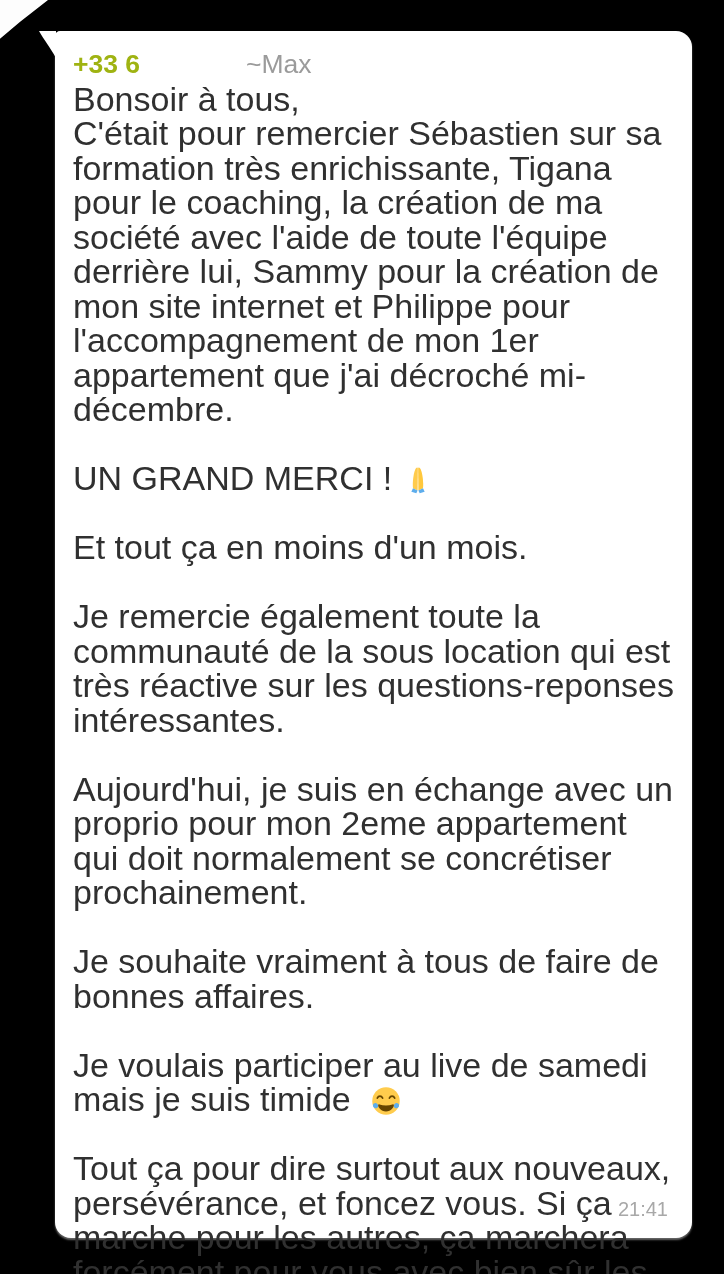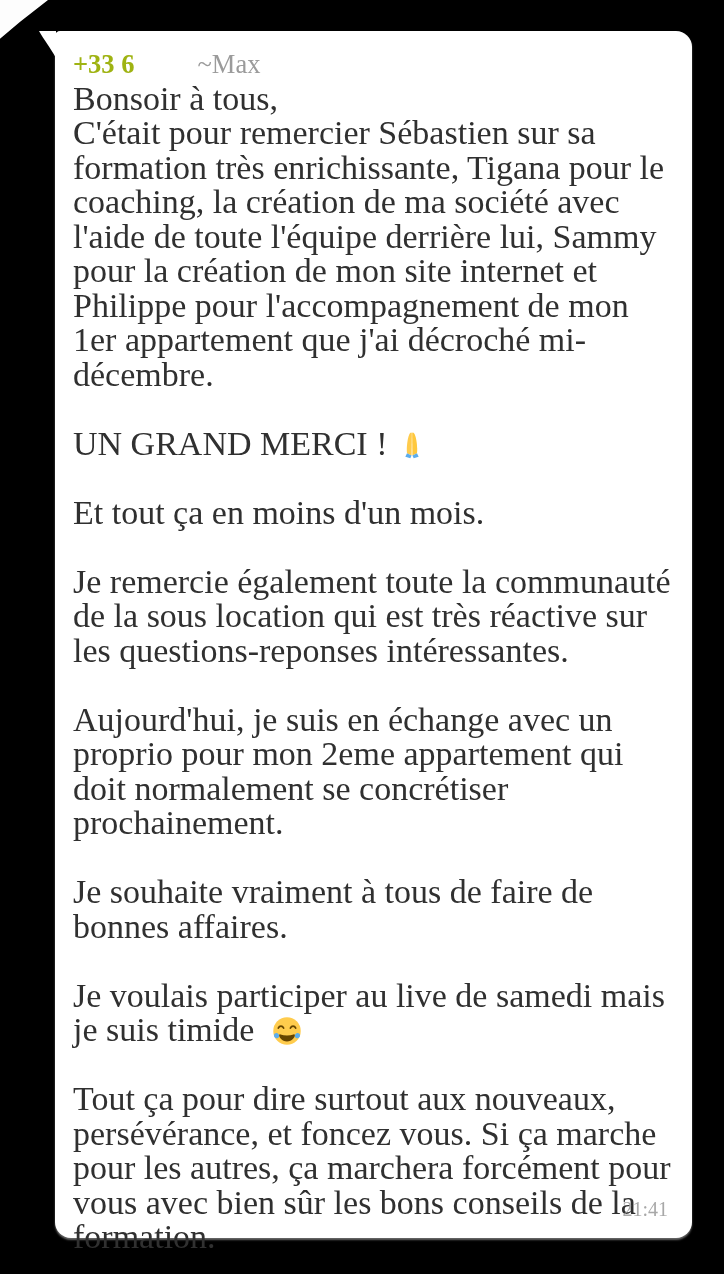--- a/index.html
+++ b/index.html
@@ -19,30 +19,29 @@
   }
 
   .bubble {
     position:absolute; left:55px; top:31px;
     width:637px; height:1207px;
     background:var(--bubble,#fff);
     border-radius:16px; border-top-left-radius:5px;
     box-sizing:border-box;
     padding:16px 18px 18px 18px;
     box-shadow:0 2px 2px rgba(190,190,190,0.55);
-    font-family:Liberation Serif, serif;
   }
   .tail {
     position:absolute; left:-16px; top:0;
     width:17px; height:30px; display:block;
   }
 
   .header { display:flex; align-items:baseline; line-height:34.5px; }
   .phone  { color:var(--sender-phone,#9fb312); font-weight:bold; font-size:26.5px; }
-  .pushname { color:var(--sender-name,#9b9b9b); font-size:26.5px; margin-left:63px; }
+  .pushname { color:var(--sender-name,#9b9b9b); font-size:26.5px; margin-left:106px; }
 
   .text {
     color:var(--body-text,#303030);
     font-size:34px; line-height:34.5px;
     white-space:pre-wrap;
     word-wrap:break-word;
   }
 
   .emoji { width:30px; height:30px; display:inline-block; vertical-align:-5px; margin:0 1px; }
 

